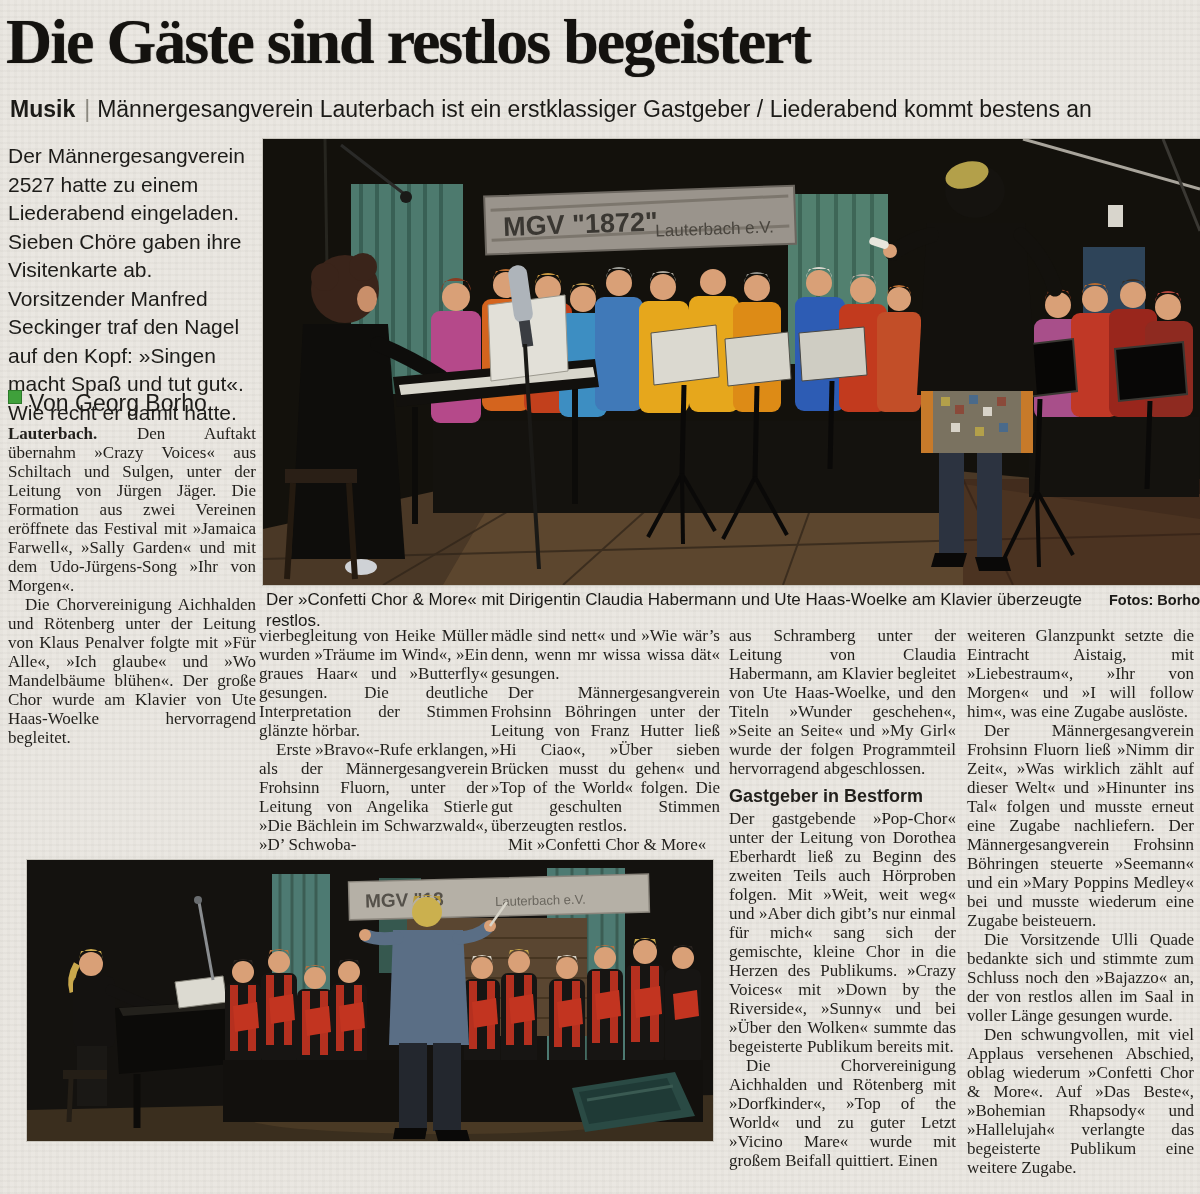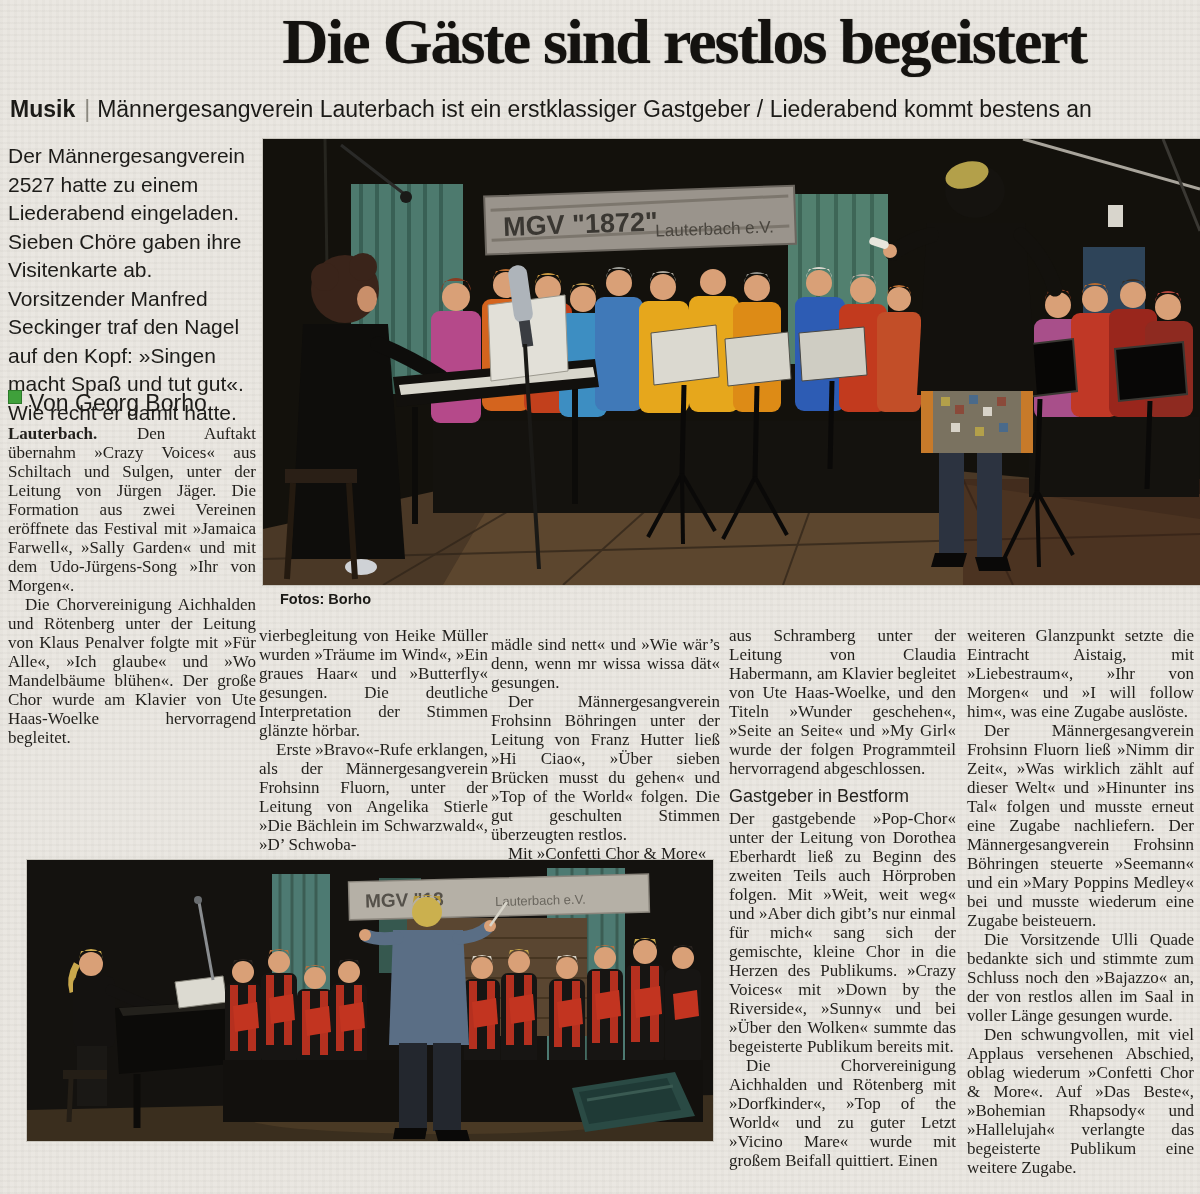--- a/index.html
+++ b/index.html
@@ -8,40 +8,40 @@
     background:
       repeating-linear-gradient(90deg, rgba(0,0,0,0.015) 0 3px, rgba(255,255,255,0.02) 3px 7px),
       repeating-linear-gradient(0deg, rgba(60,55,45,0.03) 0 2px, rgba(255,255,255,0.0) 2px 6px),
       #eae7e1;
     color:#201e1b;}
   .abs{position:absolute;}
   
   #headline{left:6px;top:8px;width:1080px;
     font-family:"Liberation Serif","DejaVu Serif",serif;font-weight:700;
     font-size:64px;letter-spacing:-2px;color:#14120f;line-height:1.05;
-    text-shadow:0 0 1px rgba(20,18,15,.6);text-align:right;}
+    text-shadow:0 0 1px rgba(20,18,15,.6);}
   
   #kicker{left:10px;top:96px;width:1180px;font-size:23px;color:#1b1a17;white-space:nowrap;}
   #kicker .k-label{font-weight:700;}
   #kicker .k-sep{color:#8a877f;font-weight:300;padding:0 7px 0 9px;}
   
   #intro{left:8px;top:142px;width:248px;font-size:21px;line-height:28.5px;color:#1d1c19;}
   #byline{left:8px;top:390px;width:248px;font-size:23px;color:#1d1c19;display:flex;align-items:flex-start;gap:7px;}
   #byline .sq{width:12px;height:12px;background:#3fa03b;border:1px solid #2c7a2a;display:inline-block;}
   
   .body-col{font-family:"Liberation Serif","DejaVu Serif",serif;font-size:17px;line-height:19px;
     text-align:justify;color:#211f1b;overflow:hidden;}
   .body-col p{margin:0;text-indent:17px;}
   .body-col p.noindent{text-indent:0;}
   .body-col .lead-word{font-weight:700;}
-  .col-subhead{font-family:"Liberation Sans",sans-serif;font-weight:400;font-size:18px;
+  .col-subhead{font-family:"Liberation Sans",sans-serif;font-weight:700;font-size:18px;
     margin:9px 0 3px 0 !important;text-indent:0 !important;text-align:left;}
   #col1{left:8px;top:424px;width:248px;height:428px;font-family:Liberation Serif, serif;}
   #col2{left:259px;top:626px;width:229px;height:230px;}
-  #col3{left:491px;top:626px;width:229px;height:230px;margin-top:9px;}
+  #col3{left:491px;top:626px;width:229px;height:230px;}
   #col4{left:729px;top:626px;width:227px;height:568px;}
   #col5{left:967px;top:626px;width:227px;height:568px;}
   
   .photo{background:#15130f;box-shadow:0 0 0 1px #c9c6be;}
   #photo1{left:263px;top:139px;width:937px;height:446px;}
   #photo2{left:27px;top:860px;width:686px;height:281px;}
   .photo svg{display:block;width:100%;height:100%;}
   
   .caption{font-size:17px;line-height:21px;color:#1b1a17;}
   #caption1{left:266px;top:589px;width:934px;display:flex;justify-content:space-between;align-items:baseline;}
@@ -289,20 +289,21 @@
         </g>
         <rect x="676" y="314" width="25" height="100" fill="#2c3340"></rect>
         <rect x="714" y="314" width="25" height="104" fill="#2c3340"></rect>
         <polygon points="672,414 704,414 700,428 668,428" fill="#0a0908"></polygon>
         <polygon points="712,418 744,418 748,432 716,432" fill="#0a0908"></polygon>
       </g>
     </svg>
   </div>
 
   <div id="caption1" class="abs caption">
+    <span>Der »Confetti Chor &amp; More« mit Dirigentin Claudia Habermann und Ute Haas-Woelke am Klavier überzeugte restlos.</span>
     <span class="credit">Fotos: Borho</span>
   </div>
 
   <div id="col2" class="abs body-col">
     <p class="noindent">vierbegleitung von Heike Müller wurden »Träume im Wind«, »Ein graues Haar« und »Butterfly« gesungen. Die deutliche Interpretation der Stimmen glänzte hörbar.</p>
     <p>Erste »Bravo«-Rufe erklangen, als der Männergesangverein Frohsinn Fluorn, unter der Leitung von Angelika Stierle »Die Bächlein im Schwarzwald«, »D’ Schwoba-</p>
   </div>
   <div id="col3" class="abs body-col">
     <p class="noindent">mädle sind nett« und »Wie wär’s denn, wenn mr wissa wissa dät« gesungen.</p>
     <p>Der Männergesangverein Frohsinn Böhringen unter der Leitung von Franz Hutter ließ »Hi Ciao«, »Über sieben Brücken musst du gehen« und »Top of the World« folgen. Die gut geschulten Stimmen überzeugten restlos.</p>

